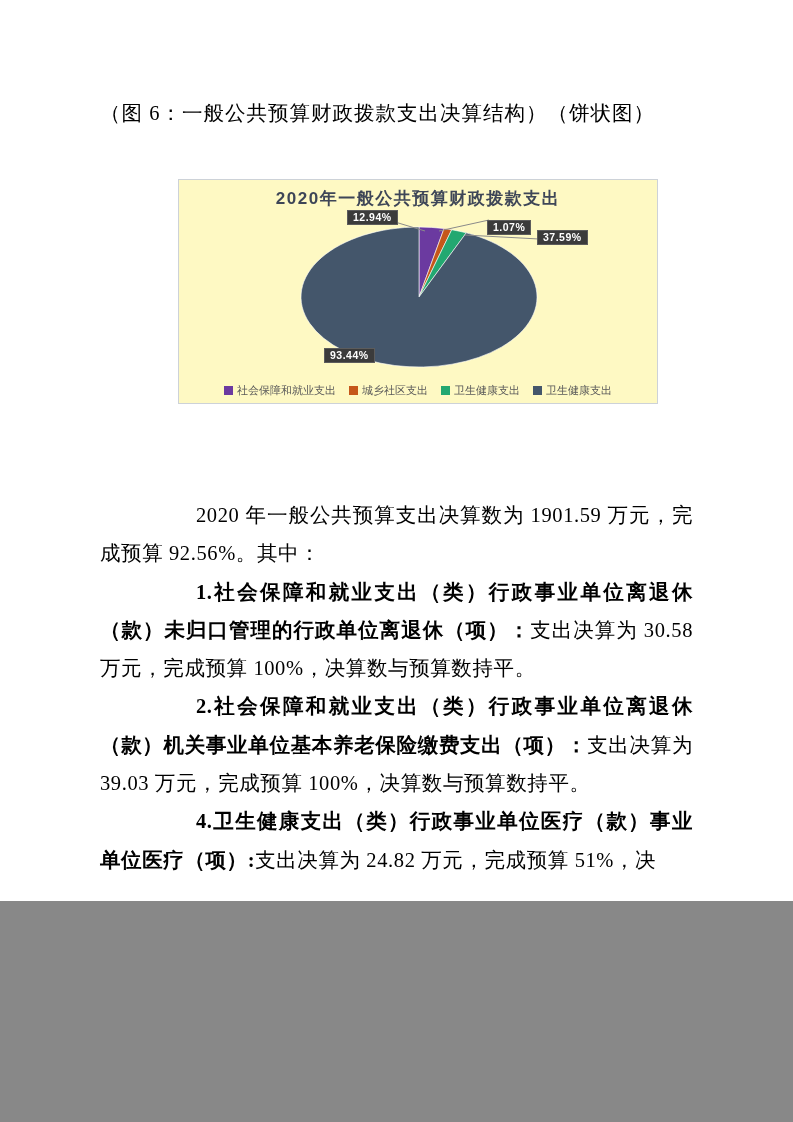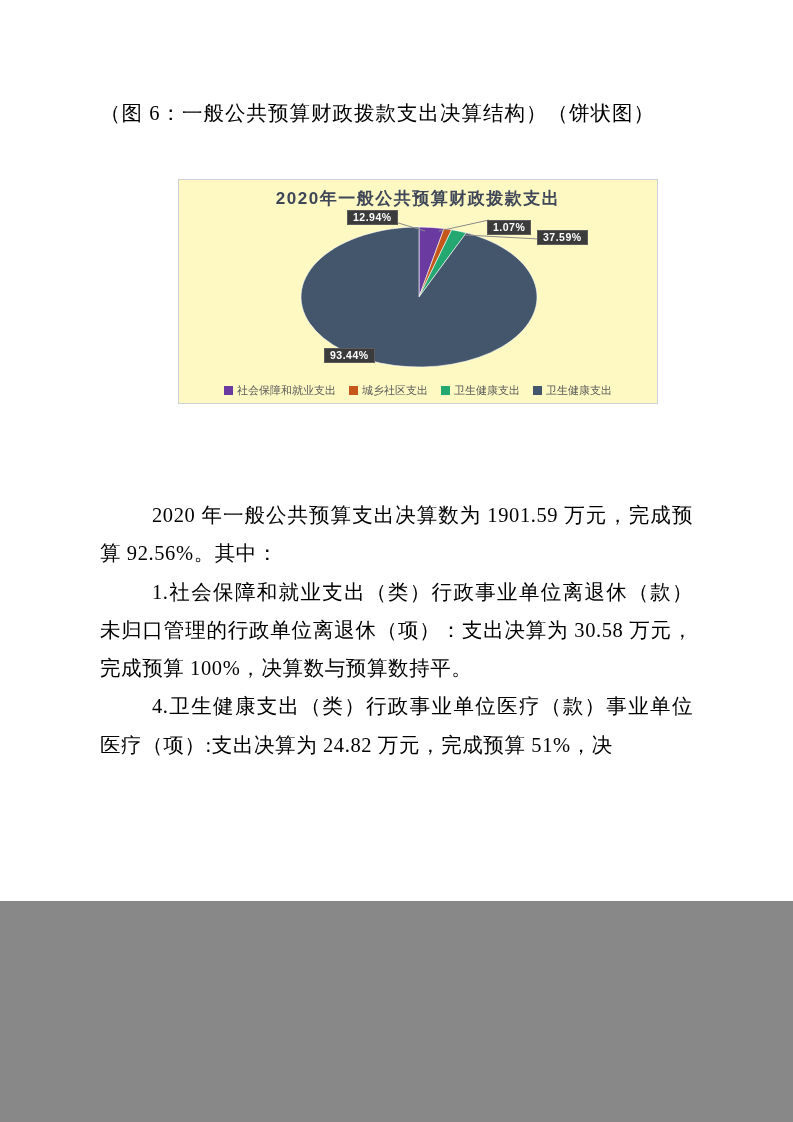--- a/index.html
+++ b/index.html
@@ -46,21 +46,21 @@
     position:absolute; left:100px; top:452px; width:593px; box-sizing:border-box;
     padding-left:42px; text-align:center;
     font-size:21.5px; font-weight:bold; letter-spacing:1px; white-space:nowrap;
   }
   .body-text {
     position:absolute; left:100px; top:496px; width:593px;
     font-size:20.5px; line-height:38.3px; letter-spacing:0.6px;
     text-align:justify;
   }
   .body-text p { margin:0; text-indent:52px; }
-  .lead { font-weight:normal; }
+  .lead { font-weight:bold;margin-left:44px; }
   .page-number {
     position:absolute; left:0; right:0; top:1036px; text-align:right;
     font-size:13px;
   }
 </style>
 </head>
 <body>
 
 <div class="page">
 
@@ -102,18 +102,19 @@
         <span class="legend-swatch" style="background: rgb(68, 86, 107);"></span>
         <span>卫生健康支出</span>
       </span>
     </div>
   </div>
 
 
   <div class="body-text">
     <p><span class="lead"></span><span>2020 年一般公共预算支出决算数为 1901.59 万元，完成预算 92.56%。其中：</span></p>
     <p><span class="lead">1.社会保障和就业支出（类）行政事业单位离退休（款）未归口管理的行政单位离退休（项）：</span><span>支出决算为 30.58 万元，完成预算 100%，决算数与预算数持平。</span></p>
+    <p><span class="lead">2.社会保障和就业支出（类）行政事业单位离退休（款）机关事业单位基本养老保险缴费支出（项）：</span><span>支出决算为 39.03 万元，完成预算 100%，决算数与预算数持平。</span></p>
     <p><span class="lead">4.卫生健康支出（类）行政事业单位医疗（款）事业单位医疗（项）:</span><span>支出决算为 24.82 万元，完成预算 51%，决</span></p>
   </div>
 
   <div class="page-number">10</div>
 
 </div>
 
 </body></html>

